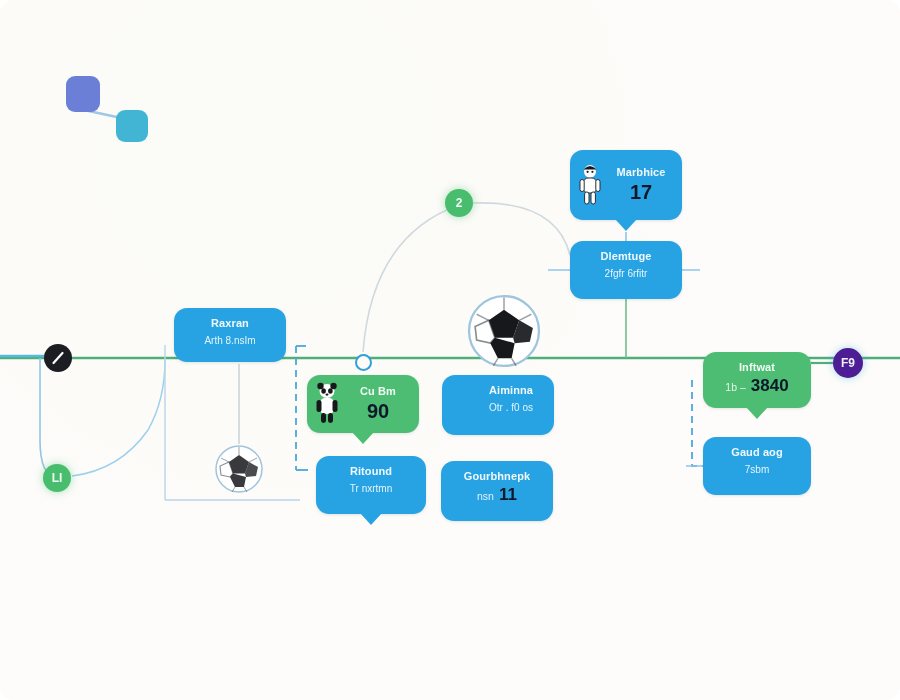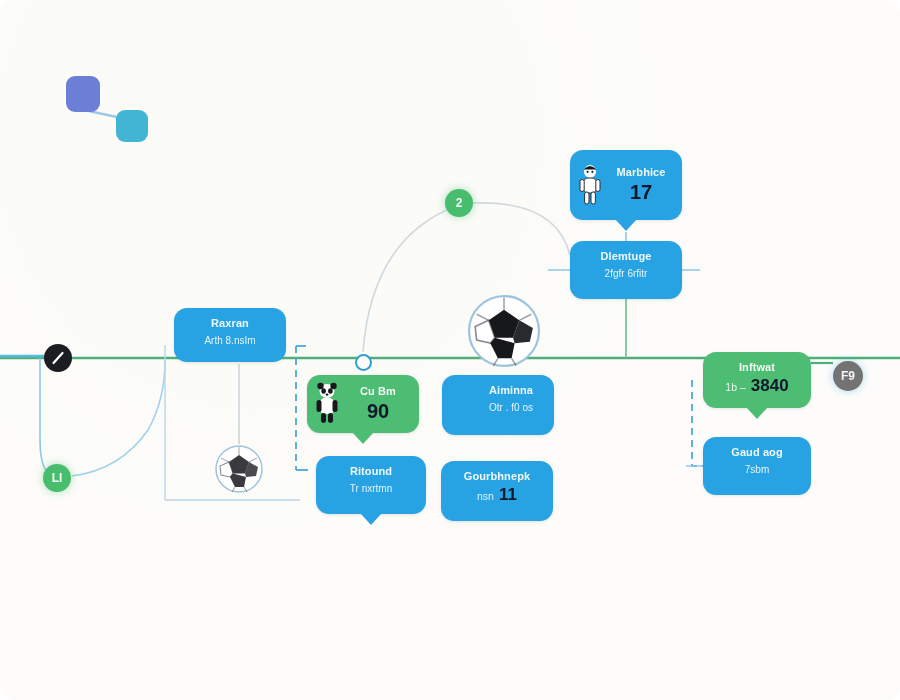--- a/index.html
+++ b/index.html
@@ -171,21 +171,21 @@
     border-radius: 50%;
     display: flex;
     align-items: center;
     justify-content: center;
     font-size: 12px;
     font-weight: 700;
     color: #ffffff;
   }
   .node.dark  { background: #1b1d22; }
   .node.green { background: #48bd6e; box-shadow: 0 0 9px rgba(72,189,110,0.45); }
-  .node.blue  { background: #737373; box-shadow: 0 0 9px rgba(46,164,224,0.40); margin-top: 13px; }
+  .node.blue  { background: #4c1d95; box-shadow: 0 0 9px rgba(46,164,224,0.40); }
 
   .node-hollow {
     position: absolute;
     border-radius: 50%;
     background: #fdfcfa;
     border: 2.5px solid #2f9fd4;
     box-sizing: border-box;
   }
 
   

